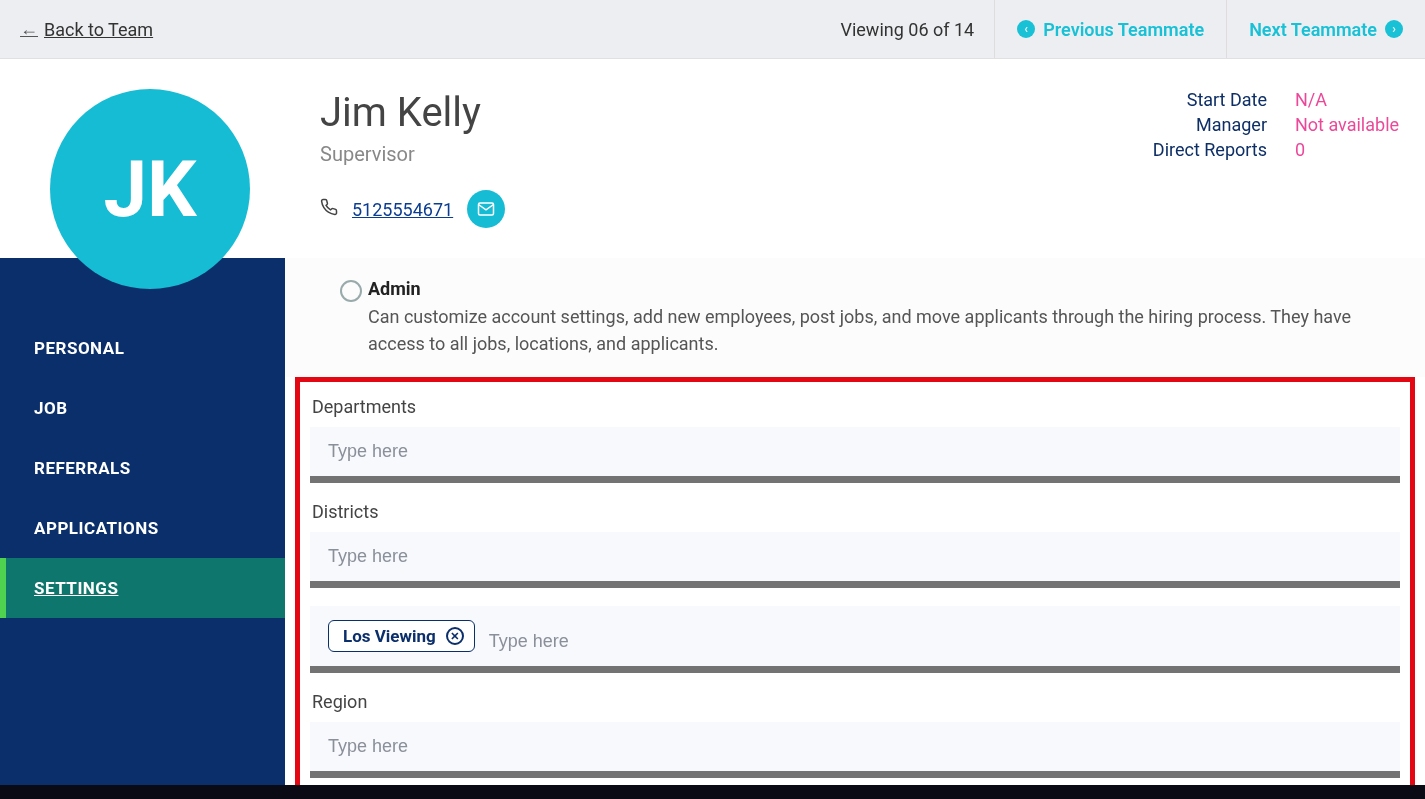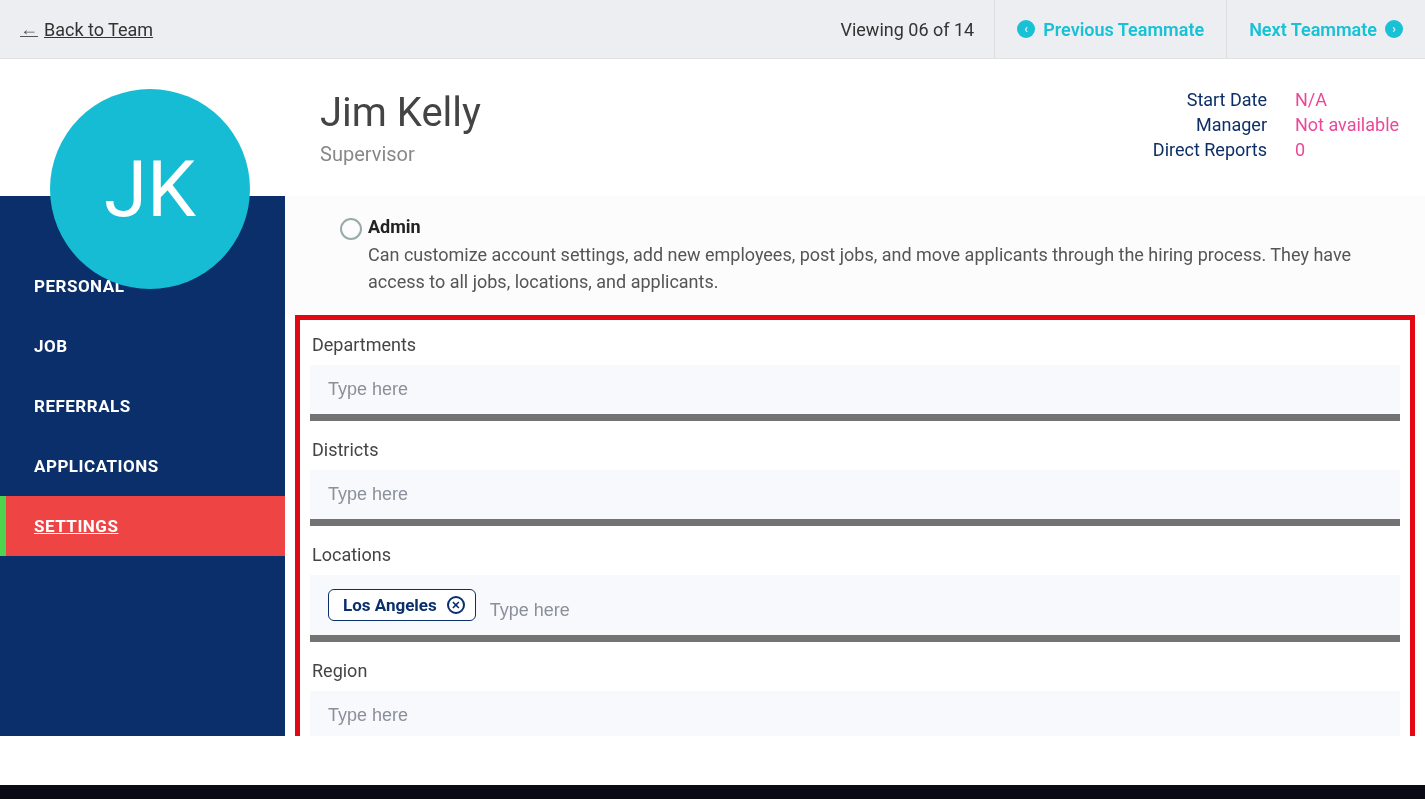--- a/index.html
+++ b/index.html
@@ -10,38 +10,38 @@
   .back-link { display: flex; align-items: center; gap: 6px; padding-left: 20px; color: #333; font-size: 18px; cursor: pointer; }
   .back-link span { text-decoration: underline; }
   .back-arrow { font-size: 18px; color: #555; }
   .topbar-right { display: flex; align-items: center; height: 100%; }
   .viewing { color: #333; font-size: 18px; padding: 0 20px; }
   .nav-btn { display: flex; align-items: center; gap: 8px; color: #19c1d6; font-size: 18px; font-weight: 600; padding: 0 22px; height: 100%; border-left: 1px solid #ddd; cursor: pointer; }
   .circle-icon { display: inline-flex; align-items: center; justify-content: center; width: 18px; height: 18px; border-radius: 50%; background: #19c1d6; color: #eceef1; font-size: 12px; font-weight: bold; }
   
   
   .header { display: flex; padding: 30px 10px 30px 50px; background: #fff; position: relative; }
-  .avatar { width: 200px; height: 200px; border-radius: 50%; background: #16bcd4; display: flex; align-items: center; justify-content: center; color: #fff; font-size: 78px; font-weight: 400; position: absolute; left: 50px; top: 30px; z-index: 10; }
+  .avatar { width: 200px; height: 200px; border-radius: 50%; background: #16bcd4; display: flex; align-items: center; justify-content: center; color: #fff; font-size: 78px; font-weight: 700; position: absolute; left: 50px; top: 30px; z-index: 10; }
   .header-info { margin-left: 270px; flex: 1; }
   .name { font-size: 40px; color: #444; font-weight: 400; }
   .role { font-size: 20px; color: #888; margin-top: 6px; }
   .contact { display: flex; align-items: center; gap: 14px; margin-top: 24px; font-size: 18px; }
   .phone-link { color: #0a3d91; text-decoration: underline; }
   .phone-icon { color: #444; }
   .email-btn { width: 38px; height: 38px; border-radius: 50%; background: #16bcd4; display: flex; align-items: center; justify-content: center; color: #fff; cursor: pointer; }
   .header-meta { text-align: right; font-size: 18px; margin-right: 10px; }
   .meta-row { display: flex; gap: 28px; justify-content: flex-end; margin-bottom: 4px; }
   .meta-label { color: #0e2f66; }
   .meta-value { color: #ec4899; min-width: 110px; text-align: left; }
   
   
   .body { display: flex; height: calc(799px - 59px - 200px); }
   .sidebar { width: 285px; background: #0b2f6b; padding-top: 60px; }
   .sidebar-item { color: #fff; font-size: 17px; font-weight: 700; padding: 20px 34px; cursor: pointer; letter-spacing: 0.5px; }
-  .sidebar-item.active { background: #ef4444; text-decoration: underline; border-left: 6px solid #4fd24f; padding-left: 28px; font-weight: 700; }
+  .sidebar-item.active { background: #0f766e; text-decoration: underline; border-left: 6px solid #4fd24f; padding-left: 28px; font-weight: 700; }
   
   .content { flex: 1; background: #fff; overflow: hidden; position: relative; }
   
   .admin-block { padding: 20px 40px 20px 55px; display: flex; gap: 6px; background: #fcfcfc; }
   .radio { width: 22px; height: 22px; border: 2px solid #9aa; border-radius: 50%; flex-shrink: 0; margin-top: 2px; cursor: pointer; }
   .admin-text .admin-title { font-weight: 700; color: #222; font-size: 18px; }
   .admin-text .admin-desc { color: #555; font-size: 18px; margin-top: 4px; line-height: 1.5; max-width: 1000px; }
   
   .highlight-box { border: 5px solid #e30613; margin: 0 10px 0 10px; padding: 14px 10px 20px 10px; }
   
@@ -77,20 +77,34 @@
   </div>
 </div>
 
 <div class="header">
   <div class="avatar">
     <span>JK</span>
   </div>
   <div class="header-info">
     <div class="name">Jim Kelly</div>
     <div class="role">Supervisor</div>
+    <div class="contact">
+      <span class="phone-icon">
+        <svg width="18" height="18" viewBox="0 0 24 24" fill="none" stroke="currentColor" stroke-width="2">
+            <path d="M22 16.92v3a2 2 0 0 1-2.18 2 19.79 19.79 0 0 1-8.63-3.07 19.5 19.5 0 0 1-6-6 19.79 19.79 0 0 1-3.07-8.67A2 2 0 0 1 4.11 2h3a2 2 0 0 1 2 1.72c.127.96.361 1.903.7 2.81a2 2 0 0 1-.45 2.11L8.09 9.91a16 16 0 0 0 6 6l1.27-1.27a2 2 0 0 1 2.11-.45c.907.339 1.85.573 2.81.7A2 2 0 0 1 22 16.92z"></path>
+          </svg>
+      </span>
+      <a class="phone-link">5125554671</a>
+      <div class="email-btn">
+        <svg width="18" height="18" viewBox="0 0 24 24" fill="none" stroke="currentColor" stroke-width="2">
+            <rect x="2" y="4" width="20" height="16" rx="2"></rect>
+            <polyline points="2,6 12,13 22,6"></polyline>
+          </svg>
+      </div>
+    </div>
   </div>
   <div class="header-meta">
     <div class="meta-row">
       <span class="meta-label">Start Date</span>
       <span class="meta-value">N/A</span>
     </div>
     <div class="meta-row">
       <span class="meta-label">Manager</span>
       <span class="meta-value">Not available</span>
     </div>
@@ -129,24 +143,23 @@
       </div>
 
       <div class="field-group">
         <div class="field-label">Districts</div>
         <div class="field-input">
           <input type="text" placeholder="Type here" style="">
         </div>
       </div>
 
       <div class="field-group">
-        <div class="field-label">Locations</div>
         <div class="field-input">
           <span class="chip">
-            <span>Los Angeles</span>
+            <span>Los Viewing</span>
             <span class="chip-remove">✕</span>
           </span>
           <input type="text" placeholder="Type here" style="">
         </div>
       </div>
 
       <div class="field-group" style="margin-bottom:0">
         <div class="field-label">Region</div>
         <div class="field-input">
           <input type="text" placeholder="Type here" style="">

